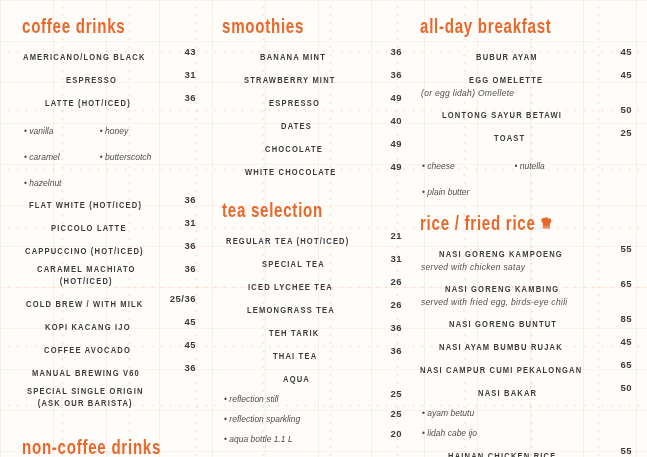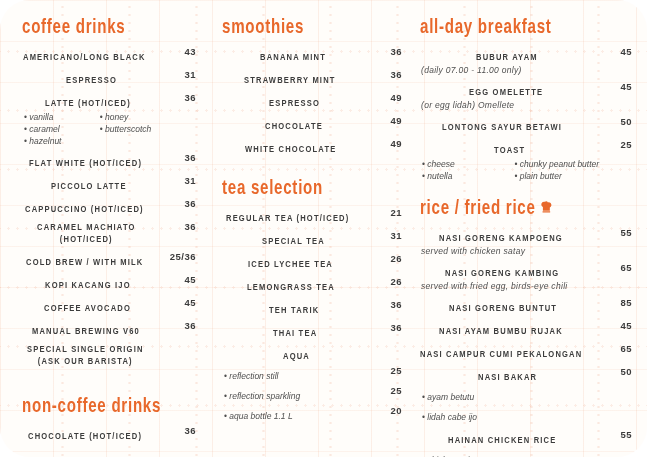--- a/index.html
+++ b/index.html
@@ -10,21 +10,20 @@
     font-family:"Liberation Sans", sans-serif;
     background-color:#fffdfa;
     background-image:
       repeating-linear-gradient(to right, rgba(235,150,110,0.14) 0 1px, transparent 1px 53px),
       repeating-linear-gradient(to bottom, rgba(235,150,110,0.10) 0 1px, transparent 1px 41px),
       radial-gradient(circle, rgba(233,140,100,0.18) 1px, transparent 1.3px),
       radial-gradient(circle, rgba(233,140,100,0.14) 1px, transparent 1.3px);
     background-size:auto, auto, 67px 8px, 9px 59px;
     background-position:0 0, 0 0, 29px 3px, 4px 22px;
     color:var(--text,#3c3c3c);
-    border-radius:30px;
   }
   .col{position:absolute;top:0;padding-top:15px;}
   .col-left{left:22px;width:174px;}
   .col-mid{left:222px;width:180px;}
   .col-right{left:420px;width:212px;}
 
   .sec-title{
     margin:0 0 9px 0;
     font-size:21px;line-height:22px;font-weight:bold;
     letter-spacing:1px;white-space:nowrap;
@@ -47,21 +46,21 @@
     position:absolute;right:0;top:0;
     font-size:9.5px;font-weight:bold;letter-spacing:0.5px;
     color:var(--text,#3c3c3c);white-space:nowrap;
   }
   .item-note{
     font-style:italic;font-size:8.5px;letter-spacing:0.3px;
     color:var(--muted,#4f4f4f);margin:1px 0 2px 1px;line-height:11px;
   }
   .flavors{
     display:grid;grid-template-columns:44% 56%;
-    margin:2px 0 3px 2px;row-gap:1px;
+    margin:16px 0 3px 2px;row-gap:15px;
   }
   .flavor{font-style:italic;font-size:8.5px;color:var(--muted,#4f4f4f);line-height:11px;}
   .flavor::before{content:"•  ";font-style:normal;}
   .flavor.empty::before{content:none;}
   .bullet-row{position:relative;padding-right:26px;margin:2px 0 2px 2px;min-height:11px;}
   .bullet-text{font-style:italic;font-size:8.5px;color:var(--muted,#4f4f4f);line-height:11px;margin-top:48px;}
   .bullet-text::before{content:"•  ";font-style:normal;}
   .bullet-price{
     position:absolute;right:0;top:0;
     font-size:9.5px;font-weight:bold;letter-spacing:0.5px;color:var(--text,#3c3c3c);
@@ -144,20 +143,23 @@
           <div class="item">
             <div class="item-top"><span class="item-name">BANANA MINT</span><span class="item-price">36</span></div>
           </div>
           <div class="item">
             <div class="item-top"><span class="item-name">STRAWBERRY MINT</span><span class="item-price">36</span></div>
           </div>
           <div class="item">
             <div class="item-top"><span class="item-name">ESPRESSO</span><span class="item-price">49</span></div>
           </div>
           <div class="item">
+            <div class="item-top"><span class="item-name">DATES</span><span class="item-price">40</span></div>
+          </div>
+          <div class="item">
             <div class="item-top"><span class="item-name">CHOCOLATE</span><span class="item-price">49</span></div>
           </div>
           <div class="item">
             <div class="item-top"><span class="item-name">WHITE CHOCOLATE</span><span class="item-price">49</span></div>
           </div>
         </div>
     </section>
     <section class="gap-md">
       <h2 class="sec-title">tea selection</h2>
       <div>
@@ -189,34 +191,32 @@
     </section>
 
   </div>
 
   <div class="col col-right">
     <section>
       <h2 class="sec-title">all-day breakfast</h2>
       <div>
           <div class="item">
             <div class="item-top"><span class="item-name">BUBUR AYAM</span><span class="item-price">45</span></div>
-            <div class="item-note">(daily 07.00 - 11.00 only)</div>
           </div>
           <div class="item">
             <div class="item-top"><span class="item-name">EGG OMELETTE</span><span class="item-price">45</span></div>
             <div class="item-note">(or egg lidah) Omellete</div>
           </div>
           <div class="item">
             <div class="item-top"><span class="item-name">LONTONG SAYUR BETAWI</span><span class="item-price">50</span></div>
           </div>
           <div class="item">
             <div class="item-top"><span class="item-name">TOAST</span><span class="item-price">25</span></div>
             <div class="flavors">
               <span class="flavor">cheese</span>
-              <span class="flavor">chunky peanut butter</span>
               <span class="flavor">nutella</span>
               <span class="flavor">plain butter</span>
             </div>
           </div>
         </div>
     </section>
     <section class="gap-sm">
       <h2 class="sec-title">
         <span>rice / fried rice</span>
         <svg class="hat" width="13" height="12" viewBox="0 0 24 22">

